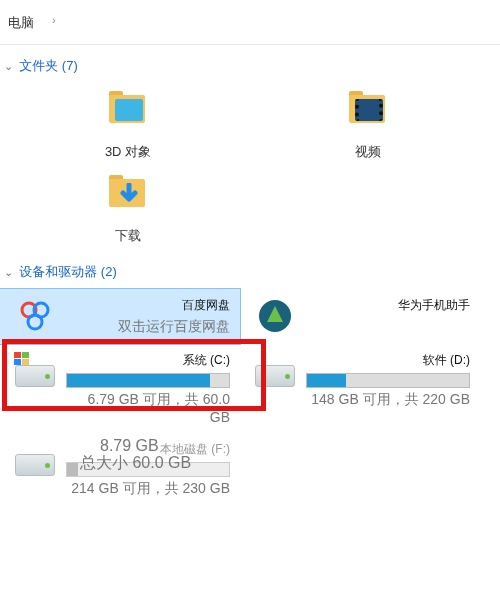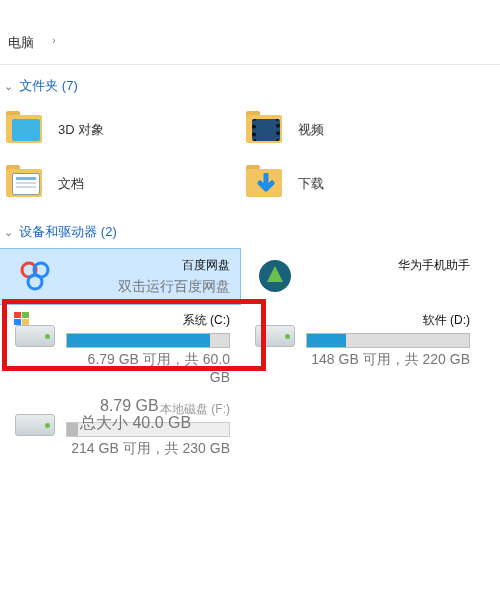--- a/index.html
+++ b/index.html
@@ -10,21 +10,20 @@
     background: #fff;
     width: 500px;
     height: 592px;
     overflow: hidden;
   }
   .breadcrumb {
     padding: 14px 8px 12px 8px;
     display: flex;
     gap: 18px;
     font-size: 13px;
-    margin-top: 20px;
   }
   .breadcrumb span.arrow {
     color: #888;
     font-size: 11px;
   }
   .divider {
     height: 1px;
     background: #e6e6e6;
     margin-bottom: 6px;
   }
@@ -44,22 +43,23 @@
   .folders {
     display: flex;
     flex-wrap: wrap;
     padding: 4px 0 0 0;
   }
   .folder-item {
     width: 240px;
     display: flex;
     align-items: center;
     gap: 12px;
-    padding: 6px 4px 6px 4px;
+    padding: 6px 4px 6px 20px;
     cursor: pointer;
+    flex-direction: column;
   }
   .folder-icon {
     width: 42px;
     height: 42px;
     position: relative;
   }
   .folder-back {
     position: absolute;
     top: 6px; left: 2px;
     width: 36px; height: 28px;
@@ -177,32 +177,20 @@
       <div class="folder-tab"></div>
         <div class="folder-back"></div>
       <div class="folder-inner" style="background:#224f7a;border-left:4px dotted #111;border-right:4px dotted #111;"></div>
     </div>
     <span class="folder-label">视频</span>
   </div>
   <div class="folder-item">
     <div class="folder-icon">
       <div class="folder-tab"></div>
         <div class="folder-back"></div>
-      <div class="folder-inner" style="background:#fff;border:1px solid #89a;">
-          <div style="height:3px;margin:3px 3px 2px 3px;background:#7ab4e8"></div>
-          <div style="height:2px;margin:0 3px 2px 3px;background:#cfd9e4"></div>
-          <div style="height:2px;margin:0 3px 2px 3px;background:#cfd9e4"></div>
-        </div>
-    </div>
-    <span class="folder-label">文档</span>
-  </div>
-  <div class="folder-item">
-    <div class="folder-icon">
-      <div class="folder-tab"></div>
-        <div class="folder-back"></div>
       <div class="folder-inner" style="background:transparent">
         <svg width="28" height="26" viewBox="0 0 28 26">
             <path d="M14 2 v12 M8 10 l6 6 l6 -6" stroke="#1f8eea" stroke-width="5" fill="none" stroke-linecap="round" stroke-linejoin="round"></path>
           </svg>
       </div>
     </div>
     <span class="folder-label">下载</span>
   </div>
 </div>
 
@@ -278,18 +266,18 @@
         <div class="hdd"></div>
       </div>
     <div class="drive-info">
       <div class="drive-title" style="color:#999"><span>本地磁盘 (F:)</span></div>
       <div class="drive-bar" style="background:#eee;border-color:#ccc">
           <div class="drive-fill" style="width:7%;background:#bbb"></div>
         </div>
       <div class="drive-sub">214 GB 可用，共 230 GB</div>
     </div>
     <div class="overlay-line" style="left:100px;top:4px;">8.79 GB</div>
-    <div class="overlay-line" style="left:80px;top:20px;">总大小 40.0 GB</div>
+    <div class="overlay-line" style="left:80px;top:20px;">总大小 60.0 GB</div>
   </div>
 
 
   <div class="redbox" style="left:2px;top:54px;width:264px;height:72px"></div>
 </div>
 
 </body></html>

